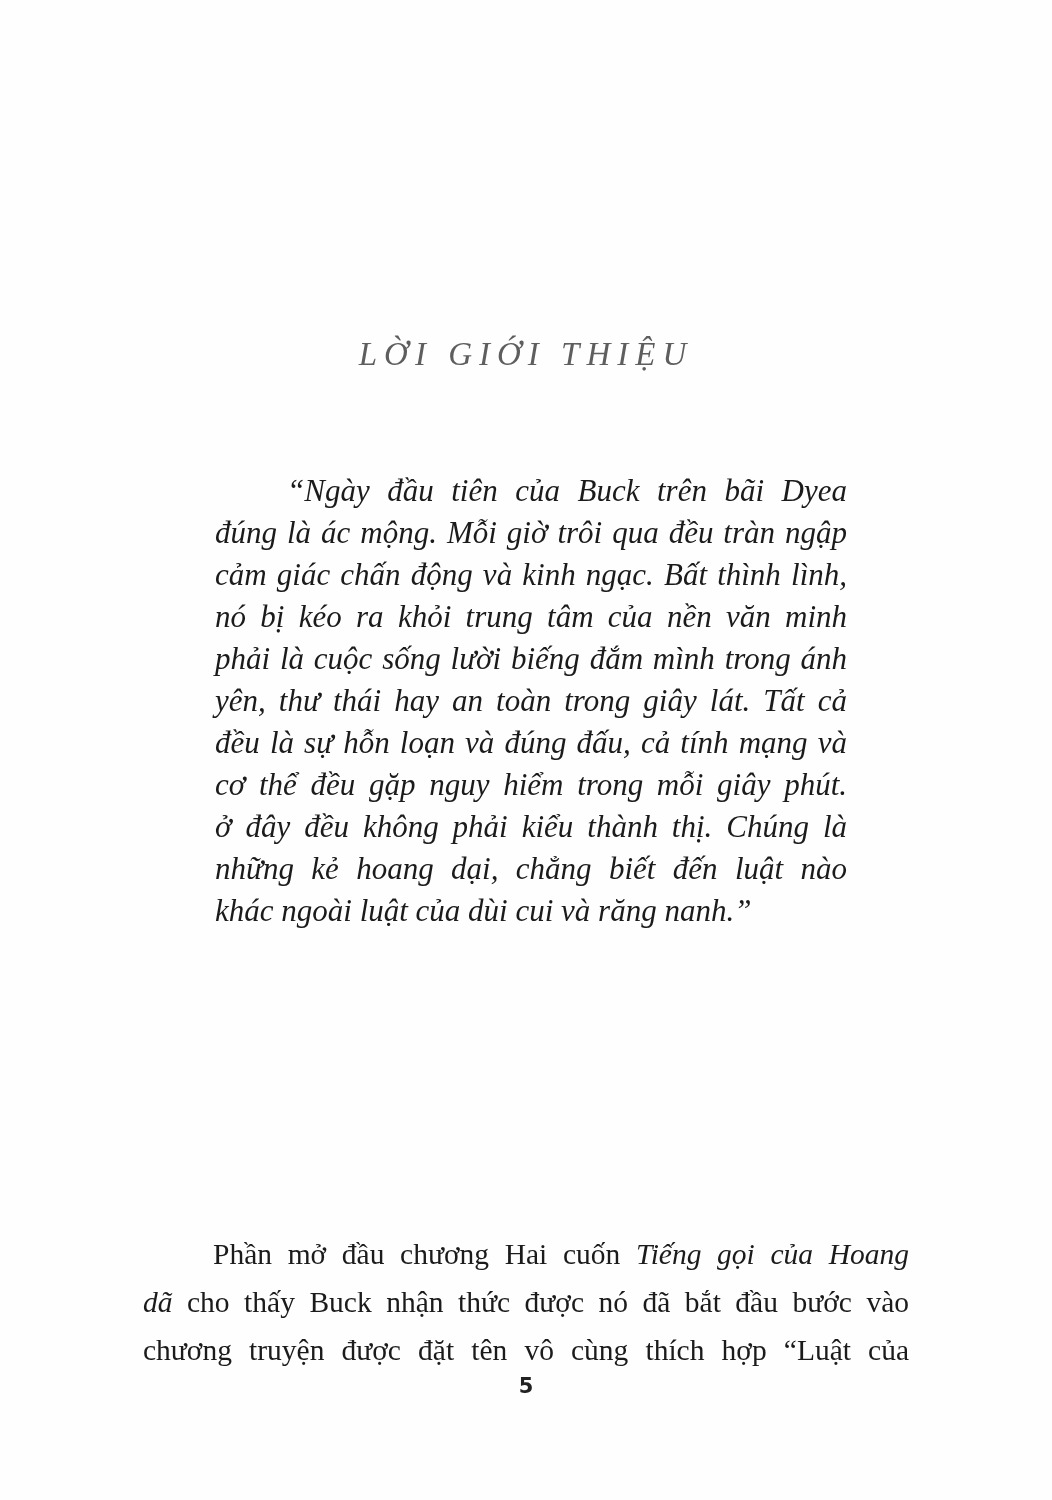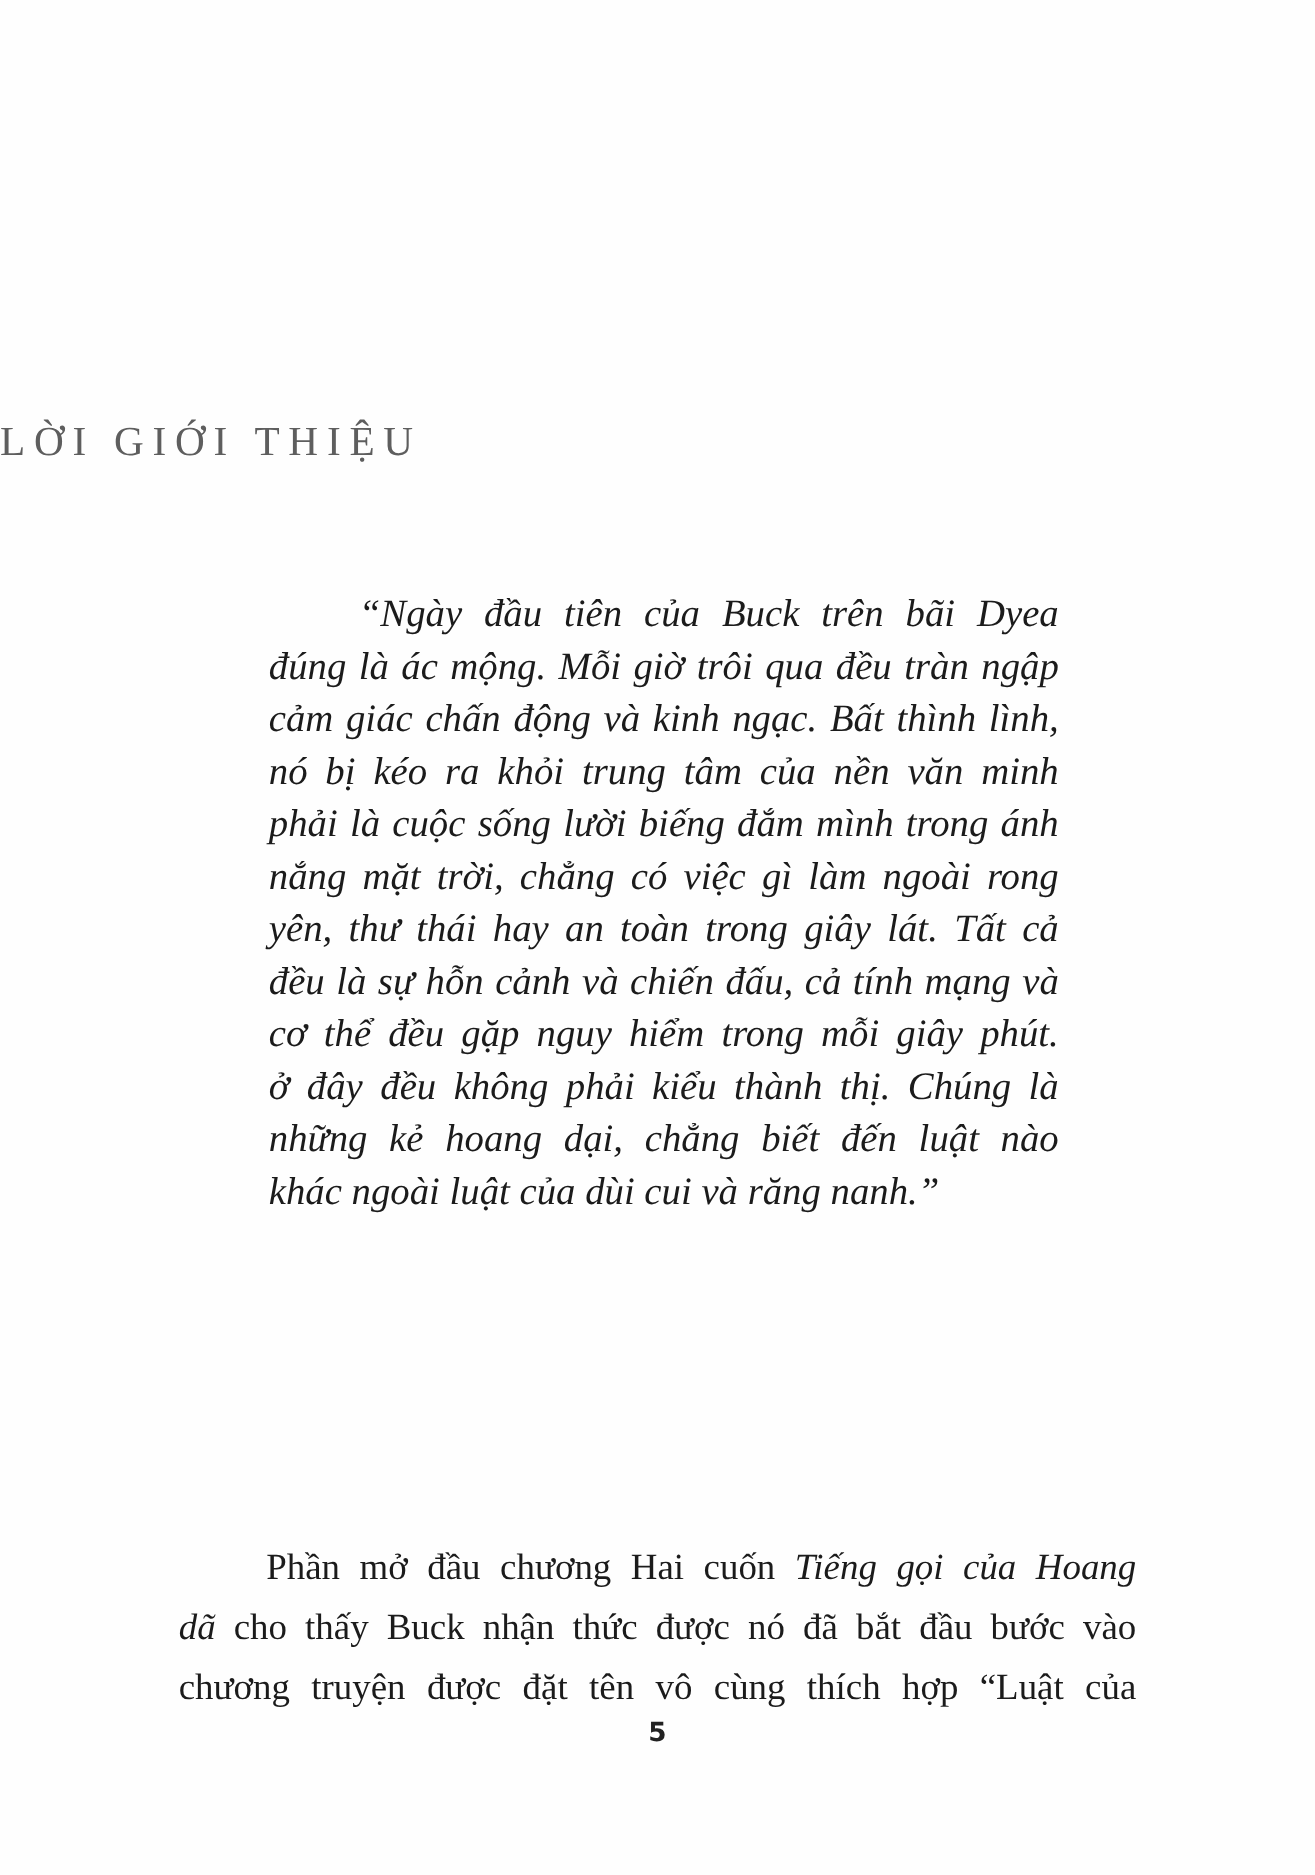--- a/index.html
+++ b/index.html
@@ -16,26 +16,27 @@
     font-family: "Liberation Serif", serif;
     color: #1b1b1b;
     overflow: hidden;
   }
   .title {
     position: absolute;
     top: 336px;
     left: 0;
     width: 100%;
     margin: 0;
-    text-align: left;
+    text-align: center;
     font-family: "Liberation Serif", serif;
     font-size: 33px;
     font-weight: 400;
     letter-spacing: 7px;
     color: #5e5e5e;
+    font-style: italic;
   }
   .quote {
     position: absolute;
     top: 470px;
     left: 215px;
     width: 632px;
     font-style: italic;
     font-size: 31px;
     line-height: 42px;
   }
@@ -87,23 +88,22 @@
 <body>
 
 <div class="page">
   <h1 class="title">LỜI GIỚI THIỆU</h1>
   <div class="quote" id="quote-block">
       <div class="q-line first">“Ngày đầu tiên của Buck trên bãi Dyea</div>
       <div class="q-line">đúng là ác mộng. Mỗi giờ trôi qua đều tràn ngập</div>
       <div class="q-line">cảm giác chấn động và kinh ngạc. Bất thình lình,</div>
       <div class="q-line">nó bị kéo ra khỏi trung tâm của nền văn minh</div>
       <div class="q-line">phải là cuộc sống lười biếng đắm mình trong ánh</div>
-      <div class="q-line">nắng mặt trời, chẳng có việc gì làm ngoài rong</div>
       <div class="q-line">yên, thư thái hay an toàn trong giây lát. Tất cả</div>
-      <div class="q-line">đều là sự hỗn cảnh và chiến đấu, cả tính mạng và</div>
+      <div class="q-line">đều là sự hỗn loạn và đúng đấu, cả tính mạng và</div>
       <div class="q-line">cơ thể đều gặp nguy hiểm trong mỗi giây phút.</div>
       <div class="q-line">ở đây đều không phải kiểu thành thị. Chúng là</div>
       <div class="q-line">những kẻ hoang dại, chẳng biết đến luật nào</div>
       <div class="q-line last">khác ngoài luật của dùi cui và răng nanh.”</div>
     </div>
   <div class="para" id="paragraph-block">
       <div class="p-line first"><span>Phần mở đầu chương Hai cuốn </span><span class="it">Tiếng gọi của Hoang</span></div>
       <div class="p-line"><span class="it">dã</span><span> cho thấy Buck nhận thức được nó đã bắt đầu bước vào</span></div>
       <div class="p-line"><span>chương truyện được đặt tên vô cùng thích hợp “Luật của</span></div>
     </div>

